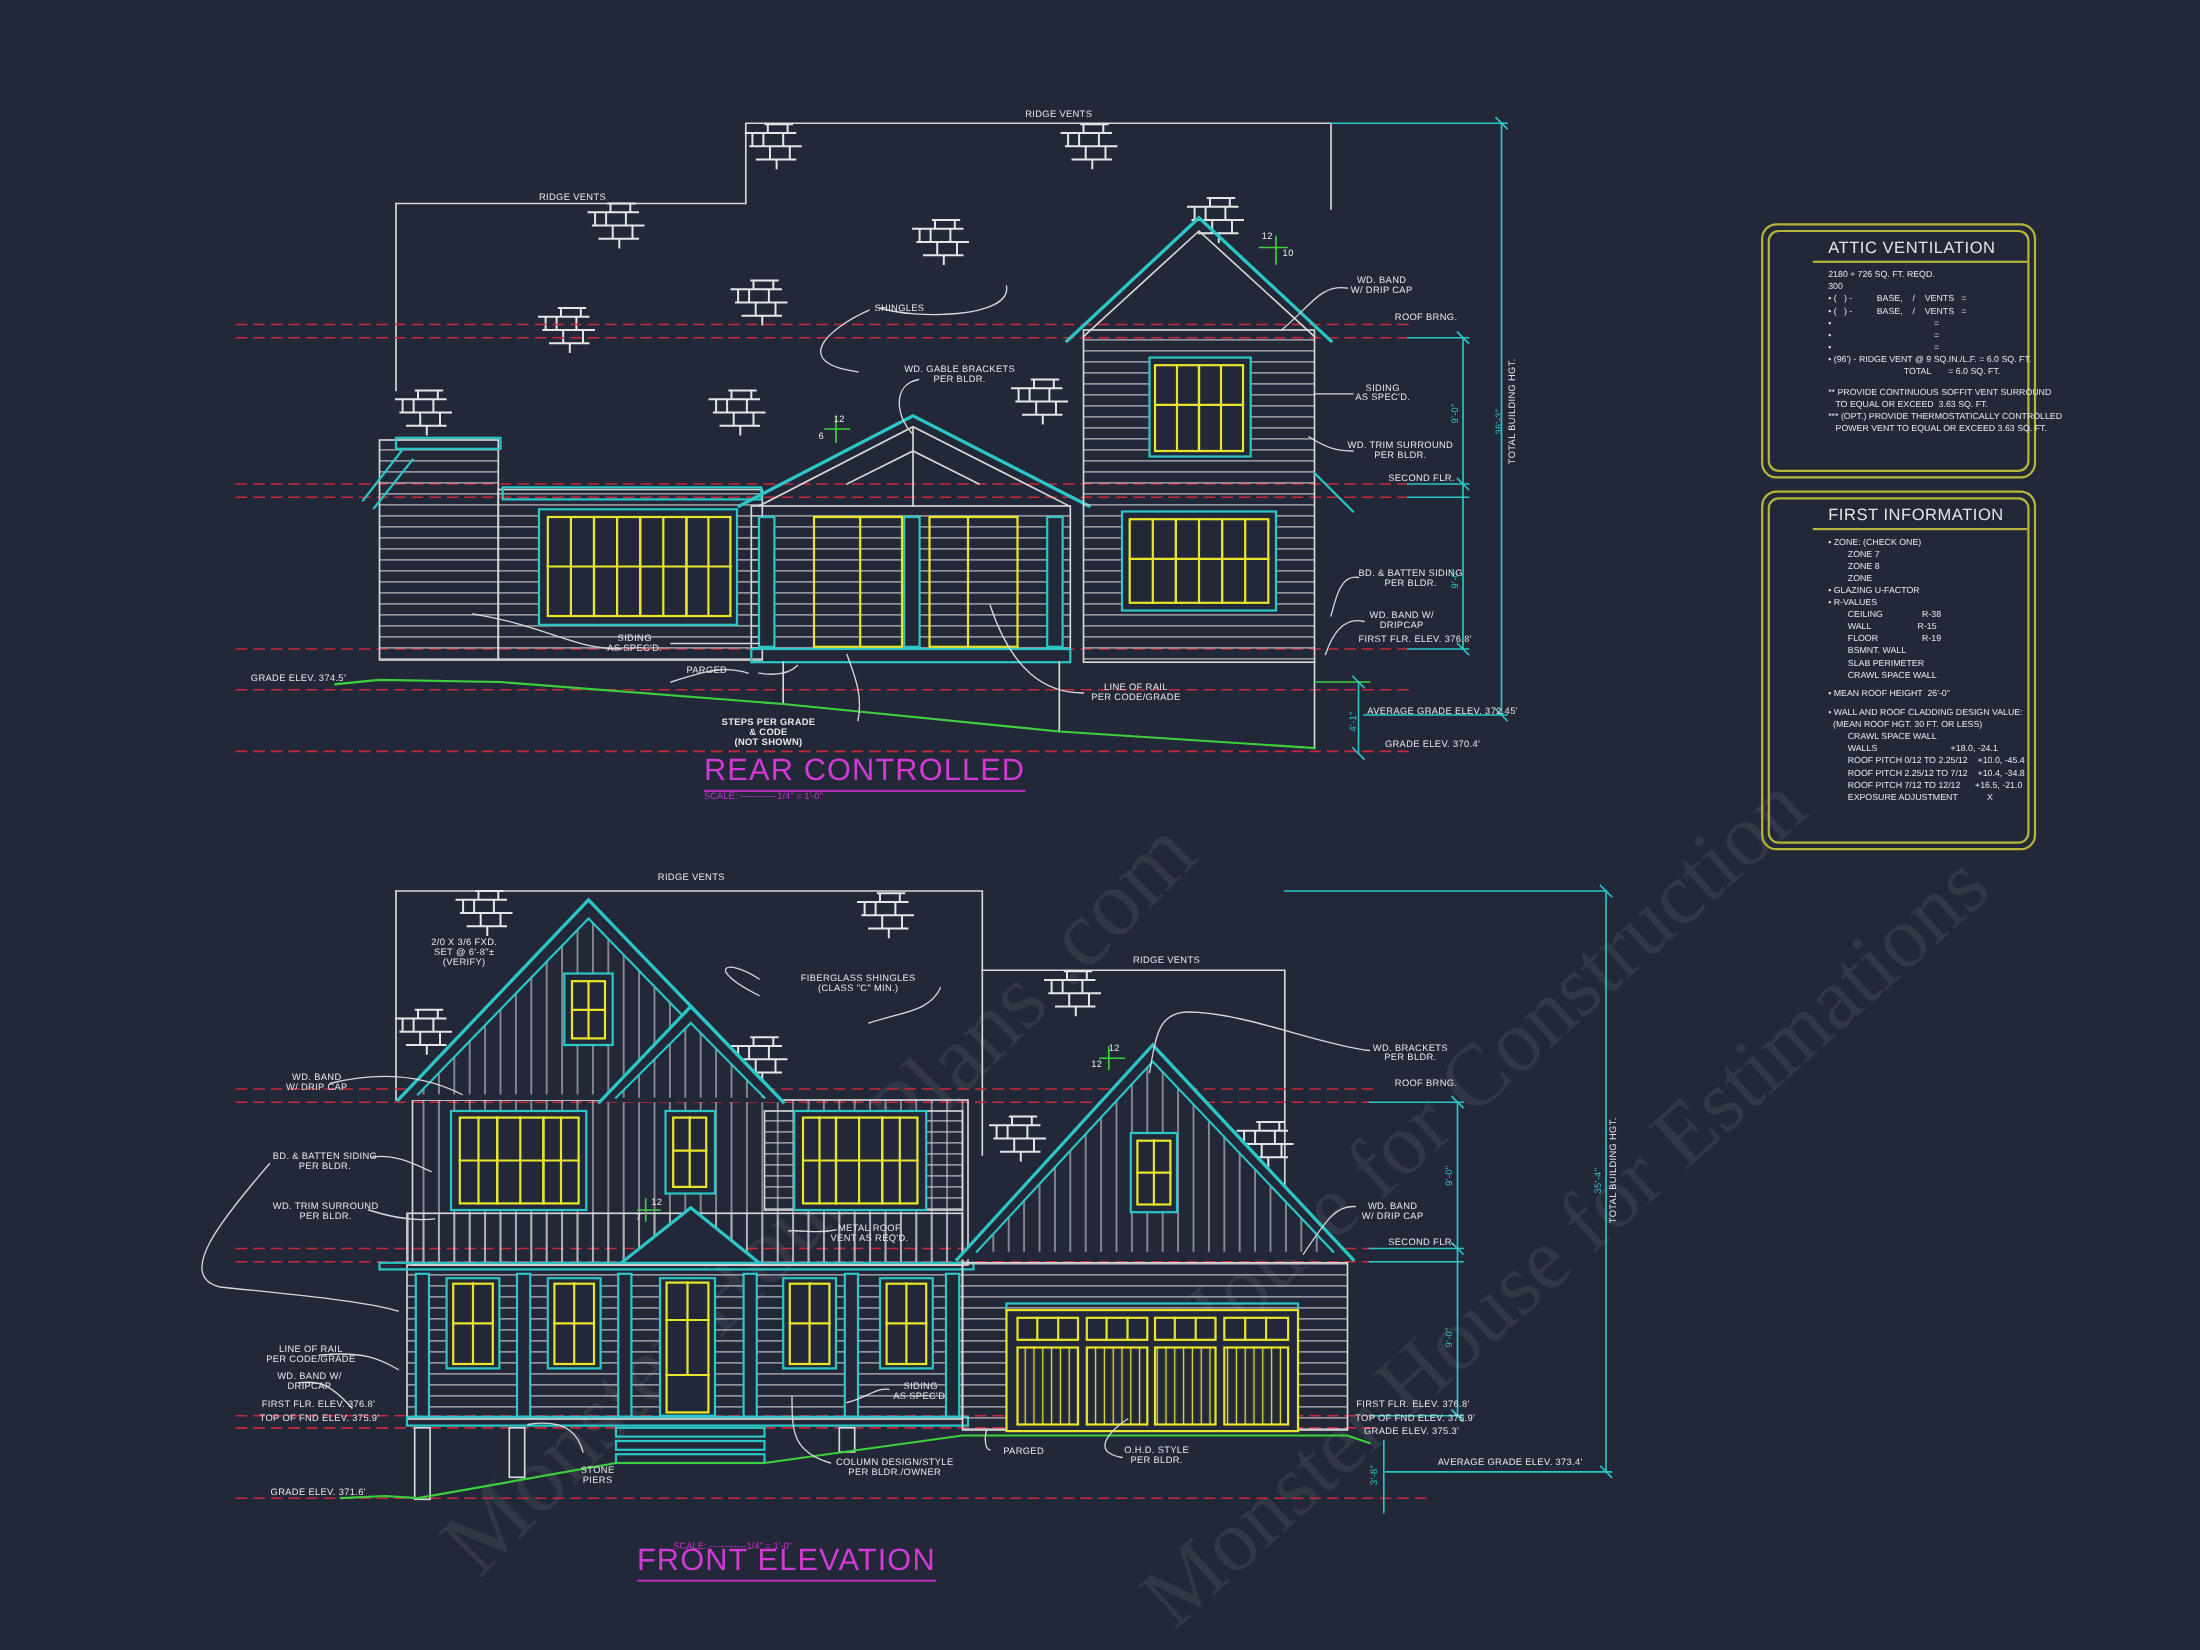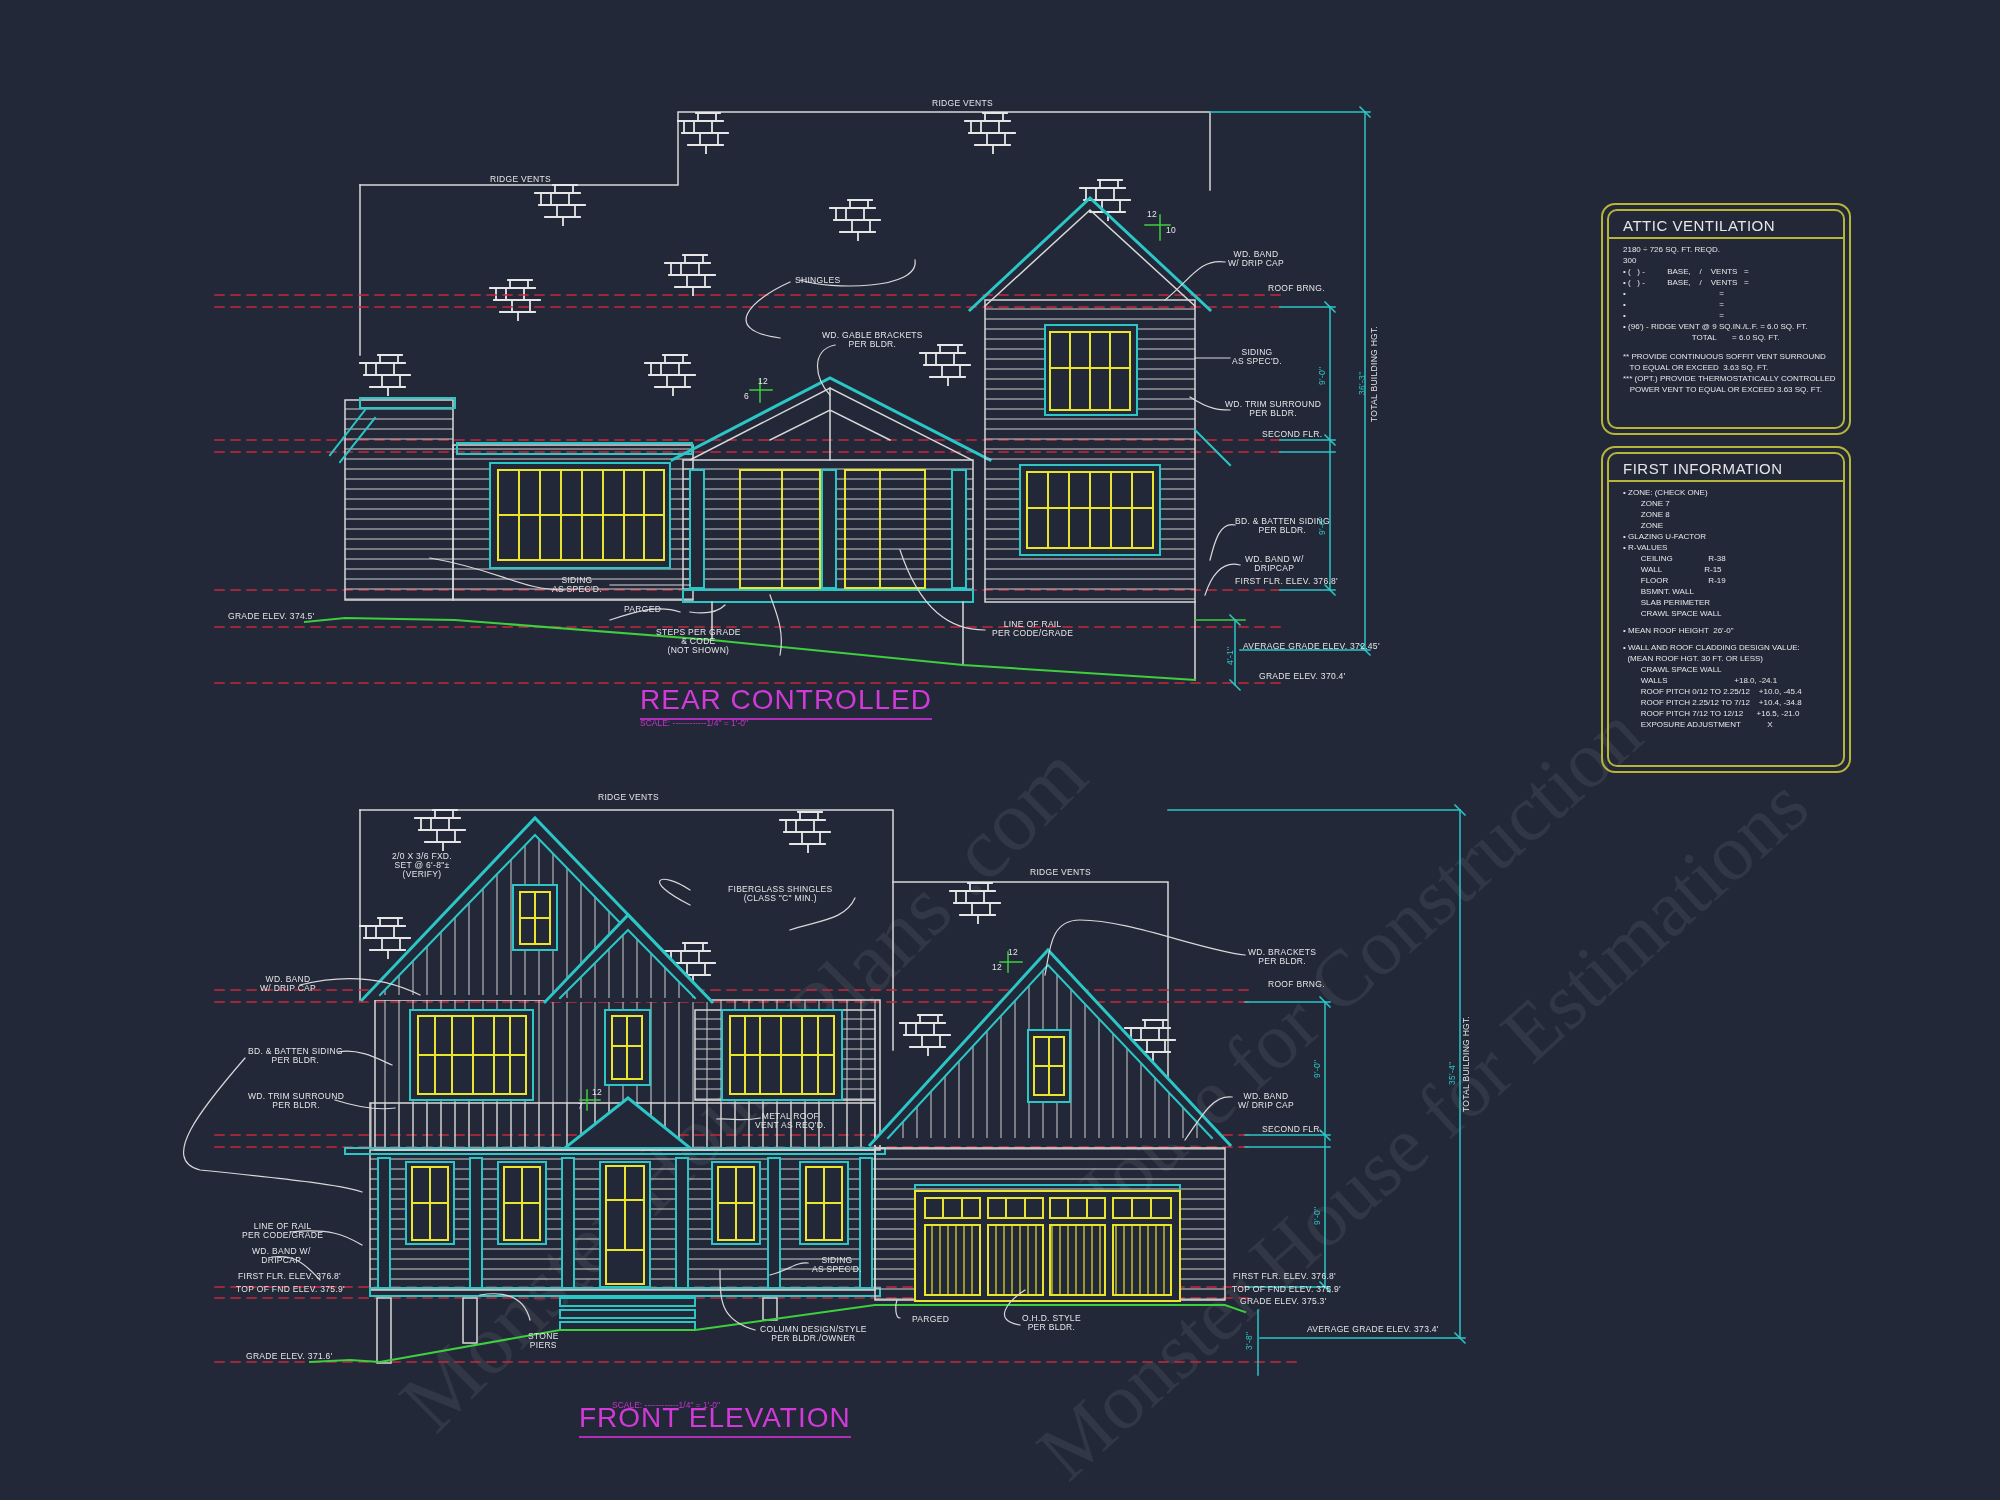--- a/index.html
+++ b/index.html
@@ -4,21 +4,21 @@
 <style>
   html,body{margin:0;padding:0;background:#232839;}
   body{width:2000px;height:1500px;position:relative;overflow:hidden;font-family:"Liberation Sans",sans-serif;}
   #canvas{position:absolute;left:0;top:0;width:2000px;height:1500px;}
   .lbl{position:absolute;color:#e6e6e6;font-size:8.5px;letter-spacing:0.3px;text-transform:uppercase;line-height:9px;white-space:pre;text-align:center;font-family:"Liberation Sans",sans-serif;}
   .lbl.cyan{color:#2bc6c6;}
   .vert{transform:rotate(-90deg);transform-origin:left top;}
   .title{position:absolute;color:#d13ad6;font-size:28px;letter-spacing:1px;font-family:"Liberation Sans",sans-serif;font-weight:300;border-bottom:2px solid #b02db8;padding-bottom:2px;}
   .scale{position:absolute;color:#c533cc;font-size:8.5px;font-family:"Liberation Sans",sans-serif;}
   .panel{position:absolute;border:2px solid #b7b43a;border-radius:14px;padding:4px;}
-  .panel-inner{border:2px solid #b7b43a;border-radius:10px;height:100%;box-sizing:border-box;}
+  .panel-inner{border:2px solid #b7b43a;border-radius:10px;height:100%;box-sizing:border-box;padding-left:39px;}
   .panel-head{color:#e6e6e6;font-size:15px;padding:6px 14px 3px 14px;border-bottom:2px solid #b7b43a;letter-spacing:0.5px;}
   .panel-body{padding:5px 14px;color:#e6e6e6;font-size:8px;line-height:11px;text-transform:uppercase;}
   .panel-body .row{white-space:pre;}
   .wm{position:absolute;color:rgba(255,255,255,0.07);font-family:"Liberation Serif",serif;font-size:86px;transform:rotate(-45deg);transform-origin:left top;white-space:nowrap;}
 </style>
 </head>
 <body>
 
 <div class="wm" style="left:380px;top:1380px;">Monster House Plans .com</div>
 <div class="wm" style="left:1040px;top:1190px;font-size:80px;transform:rotate(-42deg);">House for Construction</div>
@@ -335,21 +335,21 @@
 <div class="lbl" style="left:1235px;top:517px;">BD. &amp; BATTEN SIDING
 PER BLDR.</div>
 <div class="lbl" style="left:1245px;top:555px;">WD. BAND W/
 DRIPCAP</div>
 <div class="lbl" style="left:1235px;top:577px;">FIRST FLR. ELEV. 376.8'</div>
 <div class="lbl" style="left:552px;top:576px;">SIDING
 AS SPEC'D.</div>
 <div class="lbl" style="left:624px;top:605px;">PARGED</div>
 <div class="lbl" style="left:992px;top:620px;">LINE OF RAIL
 PER CODE/GRADE</div>
-<div class="lbl" style="left:656px;top:628px;">STEPS PER GRADE
+<div class="lbl" style="left:656px;top:652px;font-weight:bold;">STEPS PER GRADE
 &amp; CODE
 (NOT SHOWN)</div>
 <div class="lbl" style="left:228px;top:612px;">GRADE ELEV. 374.5'</div>
 <div class="lbl" style="left:1243px;top:642px;">AVERAGE GRADE ELEV. 372.45'</div>
 <div class="lbl" style="left:1259px;top:672px;text-align:center;">GRADE ELEV. 370.4'</div>
 <div class="lbl" style="left:1147px;top:210px;">12</div>
 <div class="lbl" style="left:1166px;top:226px;">10</div>
 <div class="lbl" style="left:758px;top:377px;">12</div>
 <div class="lbl" style="left:744px;top:392px;">6</div>
 

